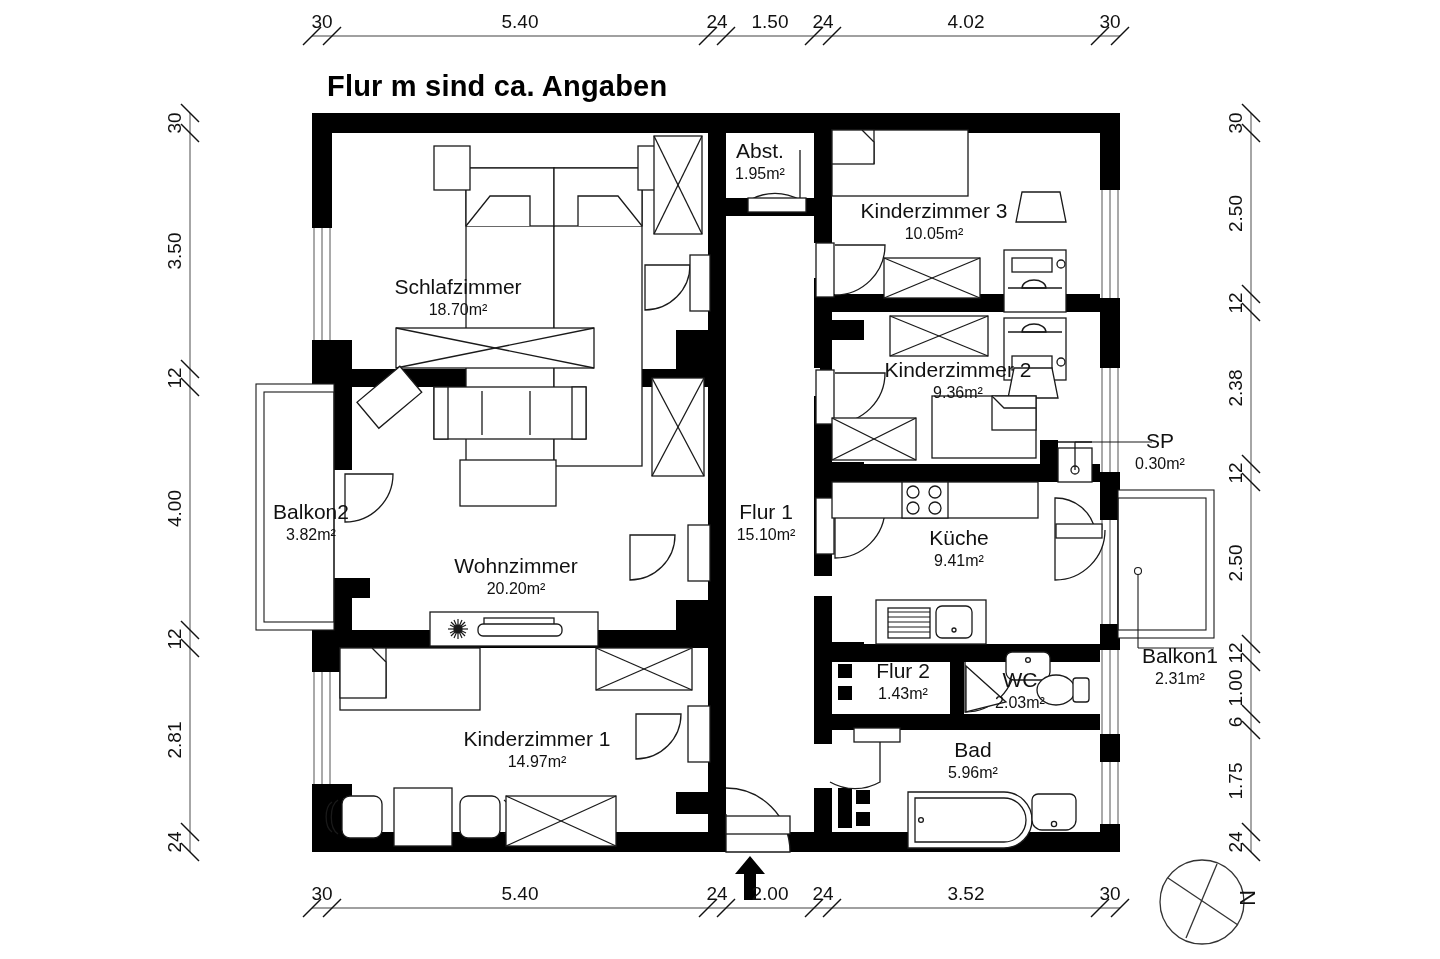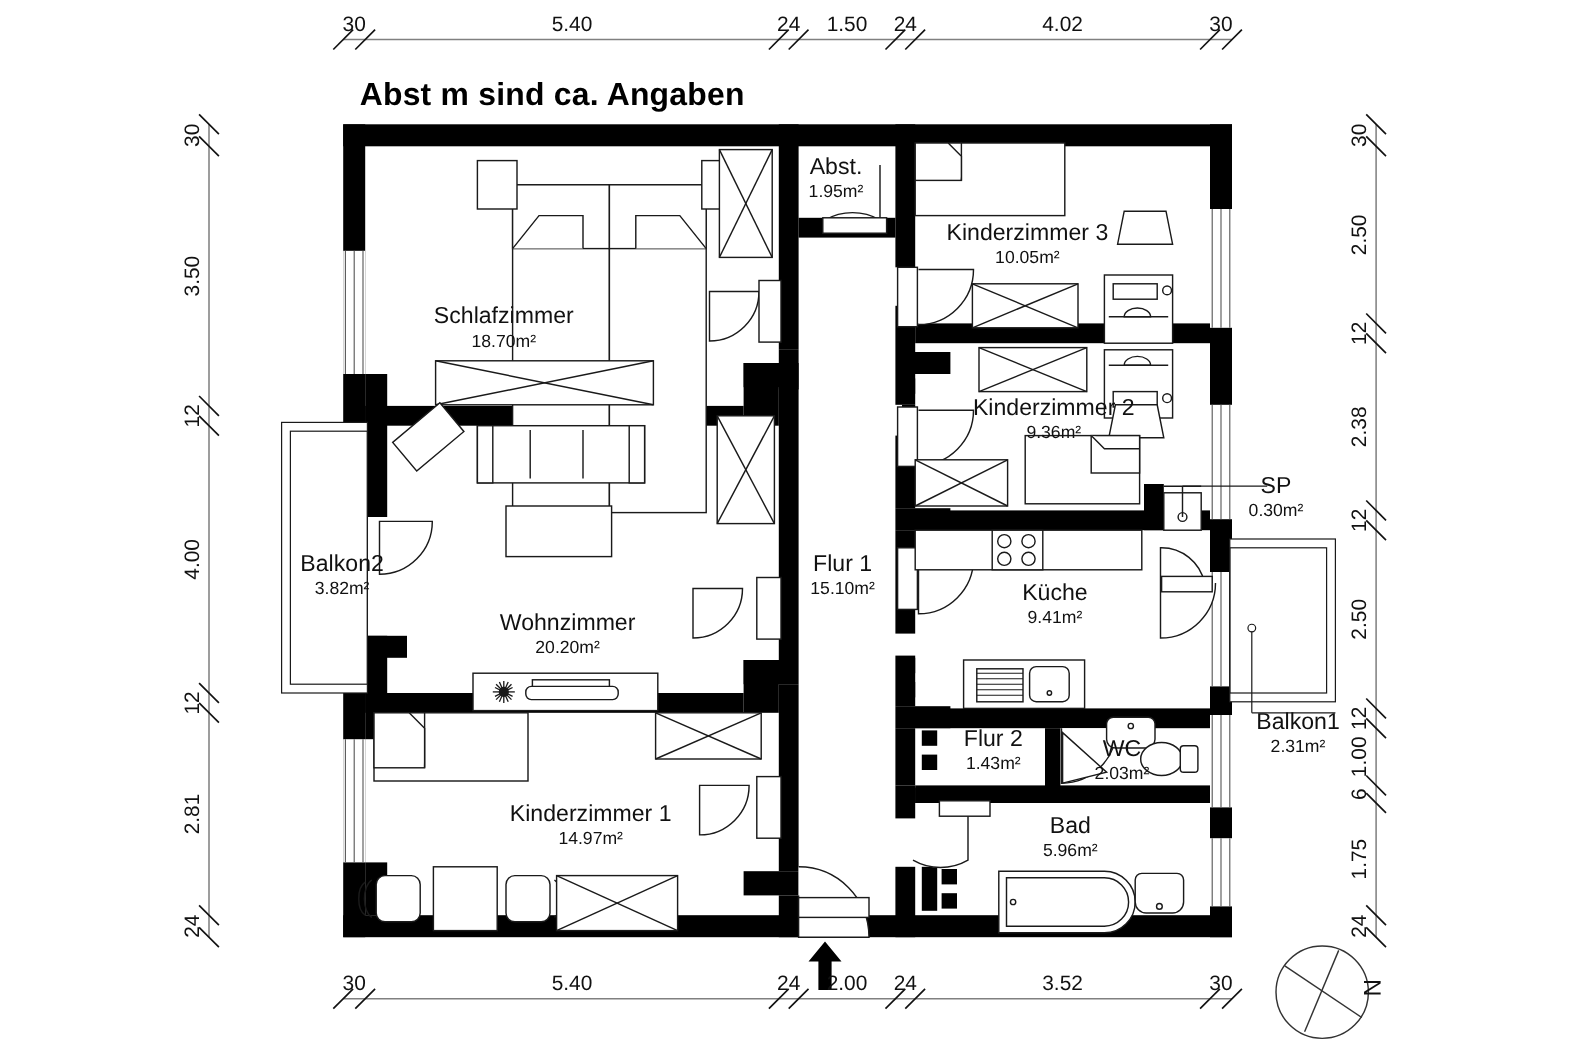--- a/index.html
+++ b/index.html
@@ -506,16 +506,16 @@
 
   <g>
     <circle cx="1202" cy="902" r="42" fill="none" stroke="#333" stroke-width="1.3"></circle>
     <line x1="1168" y1="878" x2="1238" y2="925" stroke="#333" stroke-width="1.3"></line>
     <line x1="1186" y1="938" x2="1217" y2="864" stroke="#333" stroke-width="1.3"></line>
     <text class="dtxt" x="1240" y="890" transform="rotate(90 1240 890)" style="font-size:22px">N</text>
   </g>
 </svg>
 
 <div style="position:absolute;left:327px;top:70px;font-size:29px;font-weight:600;letter-spacing:.2px;">
-  <span>Abst m sind ca. Angaben</span>
+  <span>Flur m sind ca. Angaben</span>
 </div>
 
 </div>
 
 </body></html>

